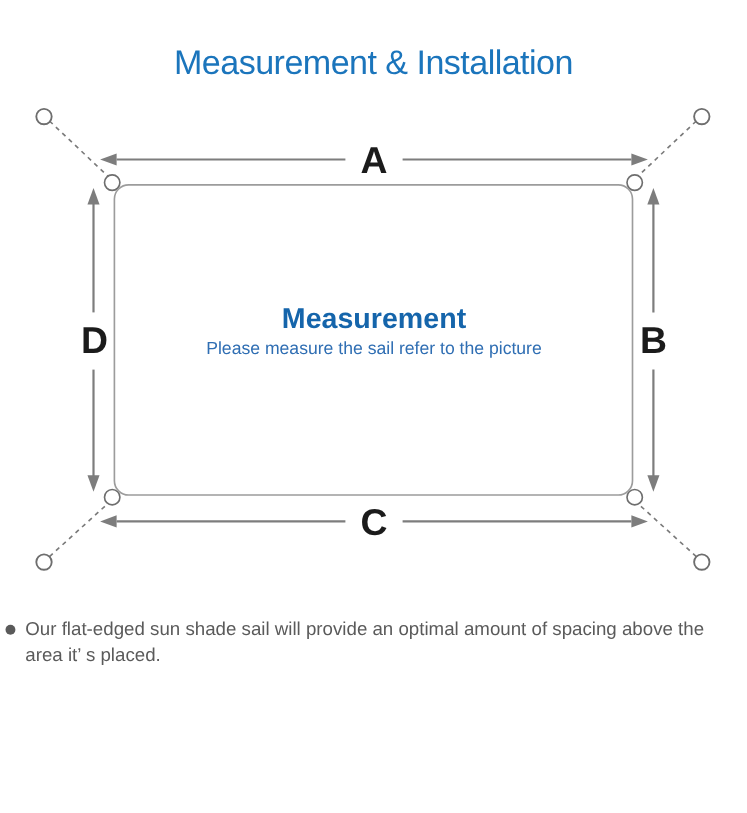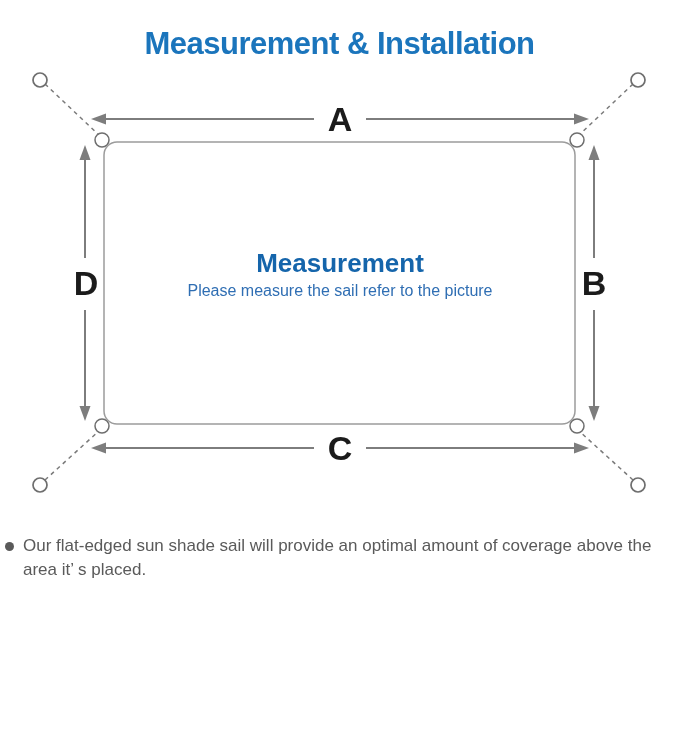--- a/index.html
+++ b/index.html
@@ -14,27 +14,27 @@
   }
   *{box-sizing:border-box;}
   html,body{margin:0;padding:0;}
   body{
     width:679px;height:739px;
     background:#ffffff;
     font-family:"Liberation Sans", sans-serif;
     overflow:hidden;
   }
   .page-title{
-    margin:3px;
+    margin:16px;
     padding-top:16px;
     height:56px;
     line-height:50px;
     text-align:center;
     font-size:31px;
-    font-weight:bold;
+    font-weight:normal;
     letter-spacing:-0.5px;
     color:var(--title-blue);
   }
   .diagram-wrap{width:679px;height:465px;}
   svg{display:block;}
   .dim-line{stroke:var(--line-gray);stroke-width:2;fill:none;}
   .dash-line{stroke:#7a7a7a;stroke-width:1.5;stroke-dasharray:4 4;fill:none;}
   .arrow-head{fill:var(--line-gray);stroke:none;}
   .sail-rect{fill:#ffffff;stroke:var(--sail-border);stroke-width:1.5;}
   .d-ring{fill:#ffffff;stroke:var(--ring-gray);stroke-width:1.5;}
@@ -125,15 +125,15 @@
     <text class="dim-label" x="594" y="233">B</text>
 
     <text class="center-heading" x="340" y="210">Measurement</text>
     <text class="center-sub" x="340" y="234">Please measure the sail refer to the picture</text>
   </svg>
 </div>
 
 <ul class="notes">
   <li>
     <span class="bullet-dot"></span>
-    <span>Our flat-edged sun shade sail will provide an optimal amount of coverage above the area it’ s placed.</span>
+    <span>Our flat-edged sun shade sail will provide an optimal amount of spacing above the area it’ s placed.</span>
   </li>
 </ul>
 
 </body></html>

